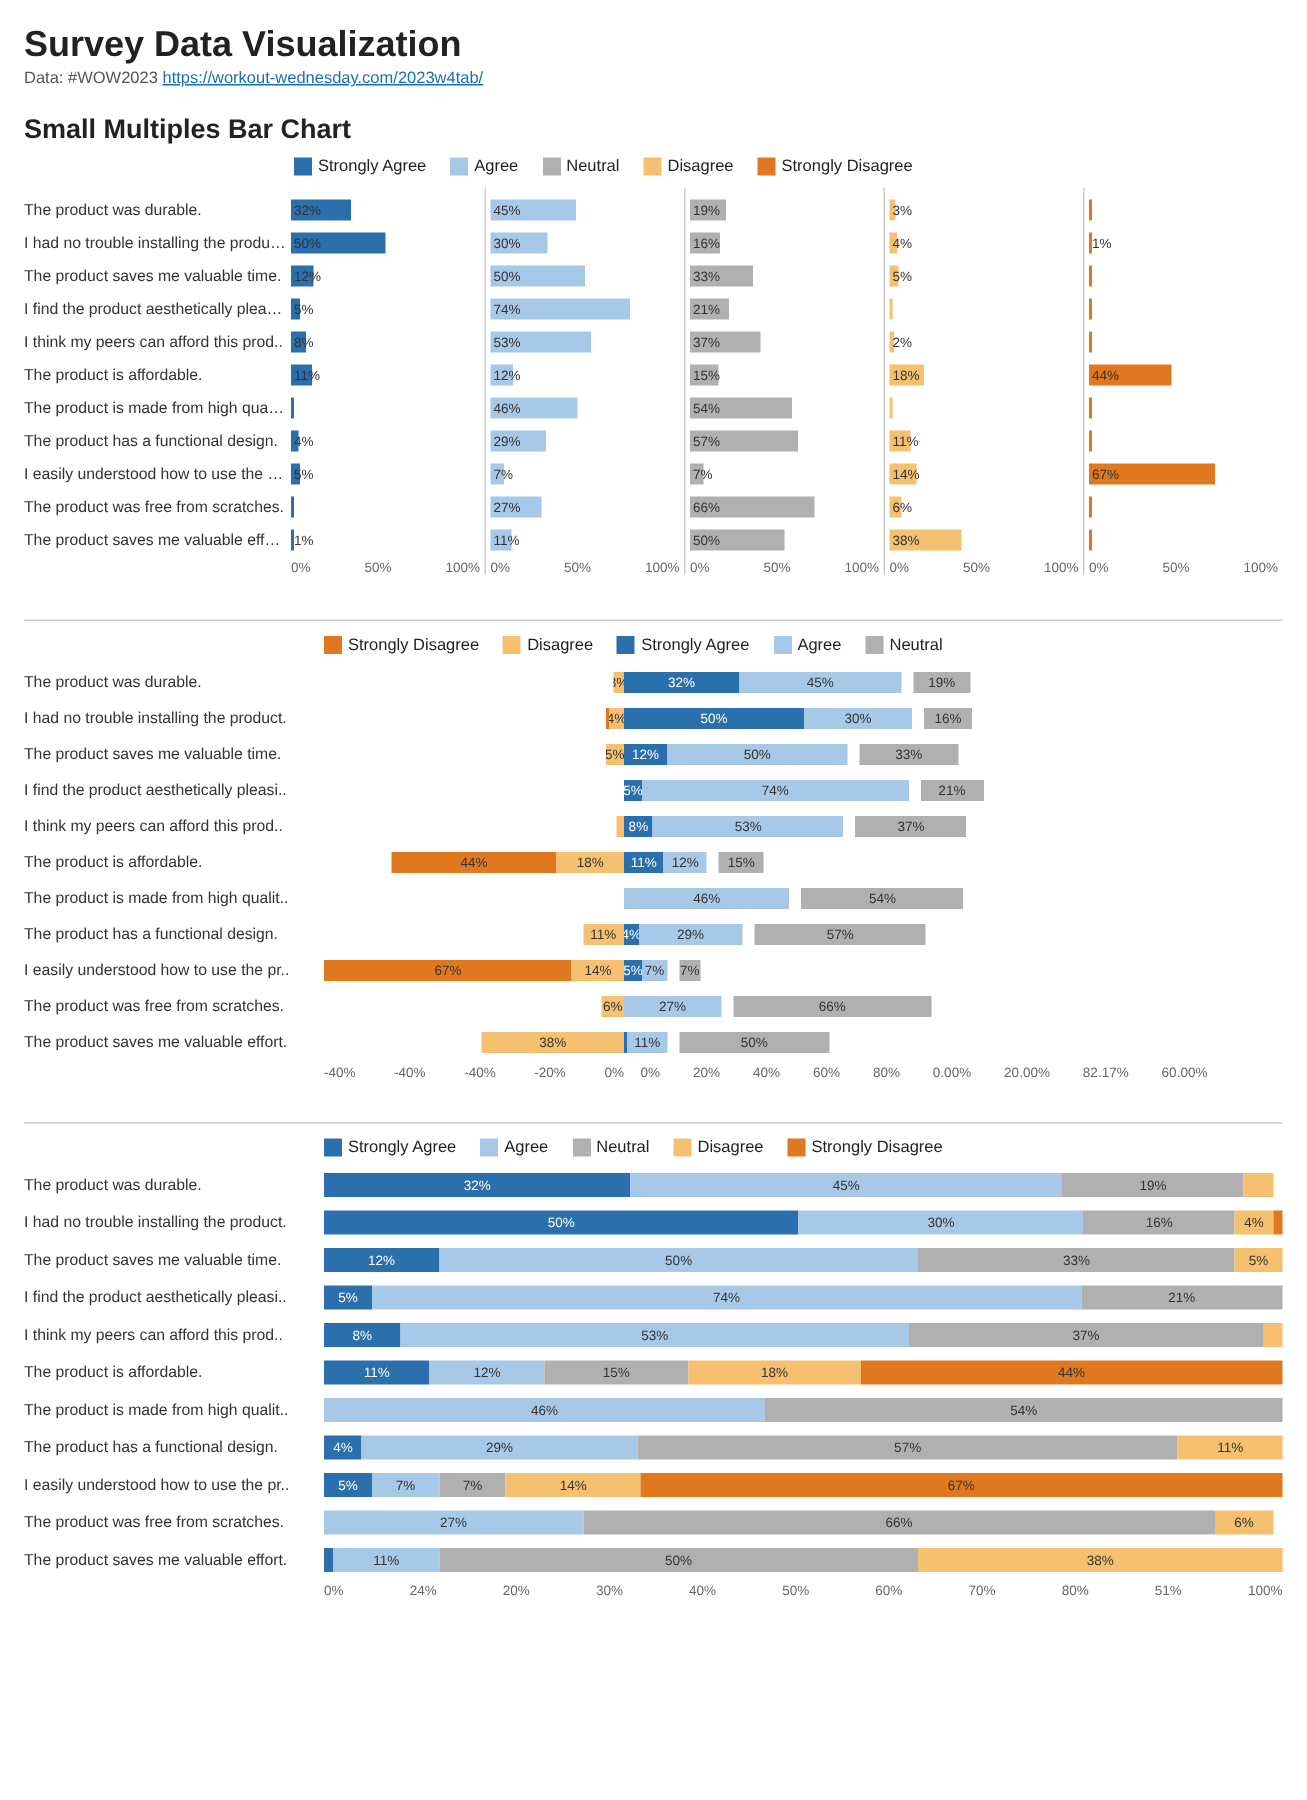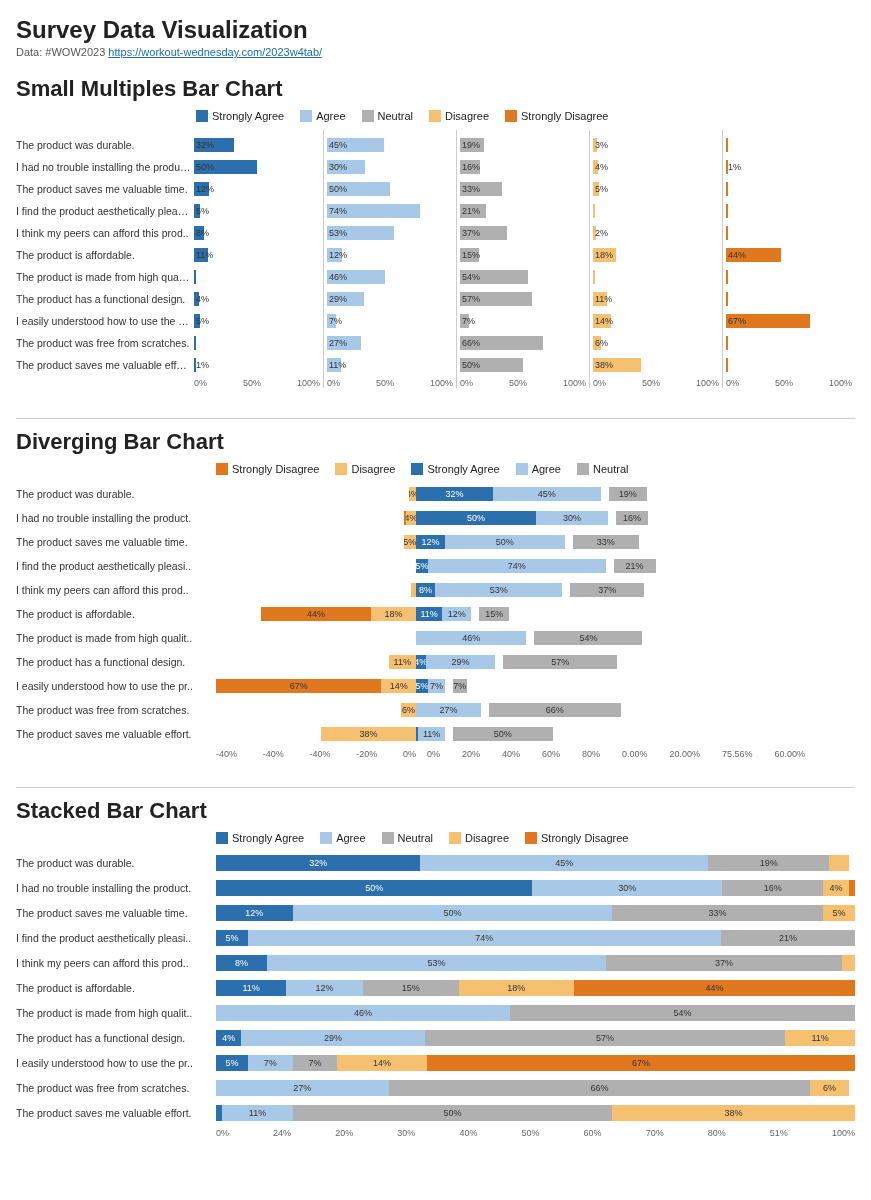--- a/index.html
+++ b/index.html
@@ -16,21 +16,21 @@
       font-weight: bold;
       margin-bottom: 2px;
     }
     .subtitle {
       font-size: 11px;
       color: #555;
       margin-bottom: 18px;
     }
     .subtitle a { color: #1a6faf; }
     h2 {
-      font-size: 22px;
+      font-size: 18px;
       font-weight: bold;
       margin-bottom: 8px;
       margin-top: 8px;
     }
     .section { margin-bottom: 28px; }
 
     
     .legend {
       display: flex;
       gap: 16px;
@@ -316,21 +316,20 @@
             <span>100%</span>
           </div>
         </div>
       </div>
     </div>
 </div>
 
 <hr class="divider">
 
 <div class="section">
-  <h2>Diverging Bar Chart</h2>
 
   <div class="legend" style="padding-left:200px;">
     <div class="legend-item">
       <span class="legend-box c-strongly-disagree"></span>
       <span>Strongly Disagree</span>
     </div>
     <div class="legend-item">
       <span class="legend-box c-disagree"></span>
       <span>Disagree</span>
     </div>
@@ -488,32 +487,31 @@
             <span>0%</span>
           </div>
           <div style="width: 400px; display: flex; justify-content: space-around;">
             <span>0%</span>
             <span>20%</span>
             <span>40%</span>
             <span>60%</span>
             <span>80%</span>
             <span>0.00%</span>
             <span>20.00%</span>
-            <span>75.56%</span>
+            <span>82.17%</span>
             <span>60.00%</span>
           </div>
         </div>
       </div>
     </div>
 </div>
 
 <hr class="divider">
 
 <div class="section">
-  <h2>Stacked Bar Chart</h2>
 
   <div class="legend" style="padding-left:200px;">
     <div class="legend-item">
       <span class="legend-box c-strongly-agree"></span>
       <span>Strongly Agree</span>
     </div>
     <div class="legend-item">
       <span class="legend-box c-agree"></span>
       <span>Agree</span>
     </div>

